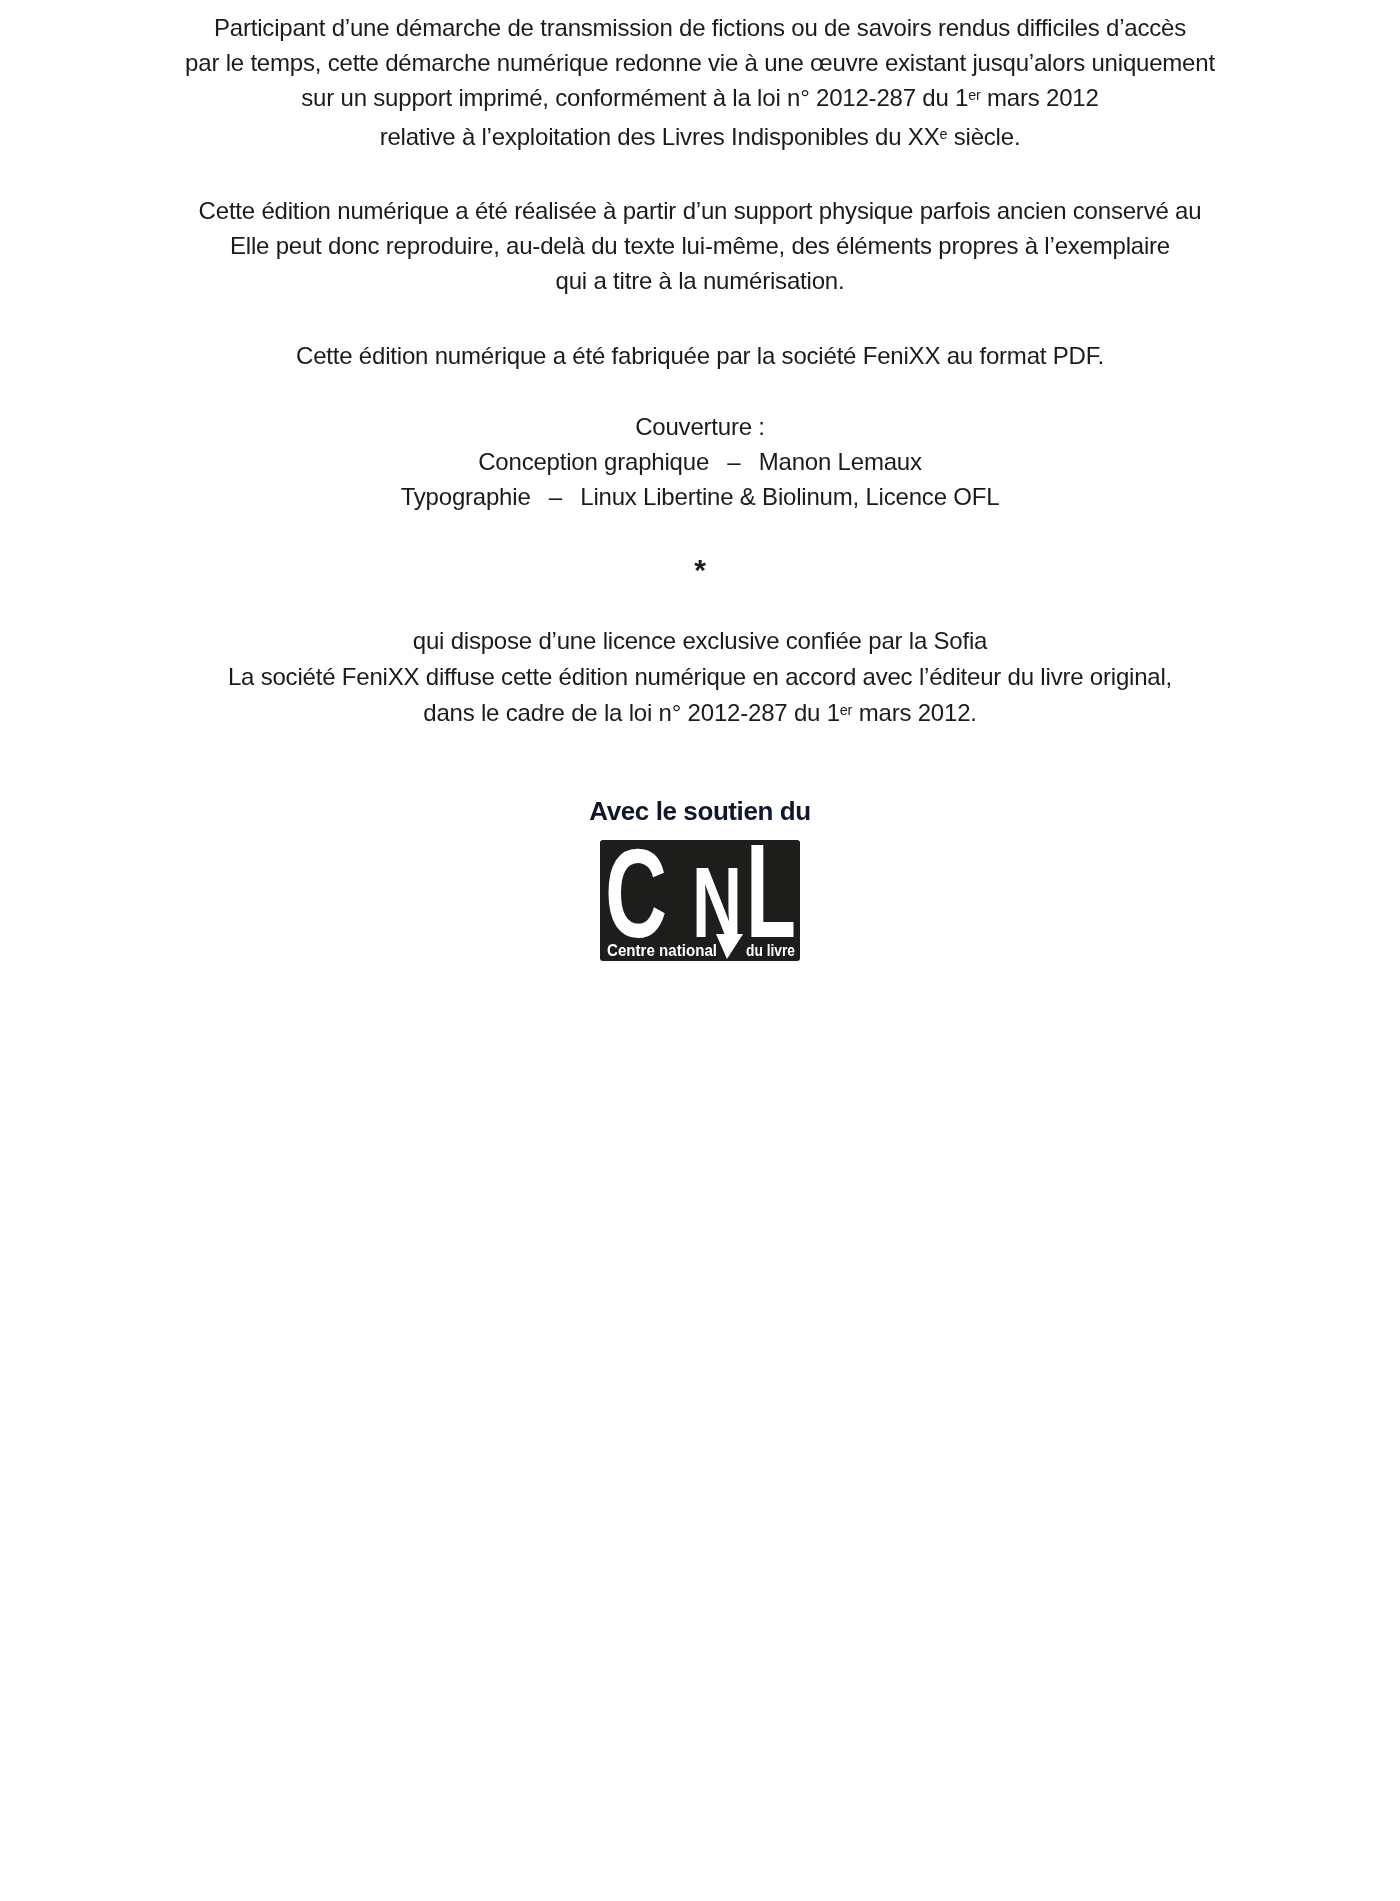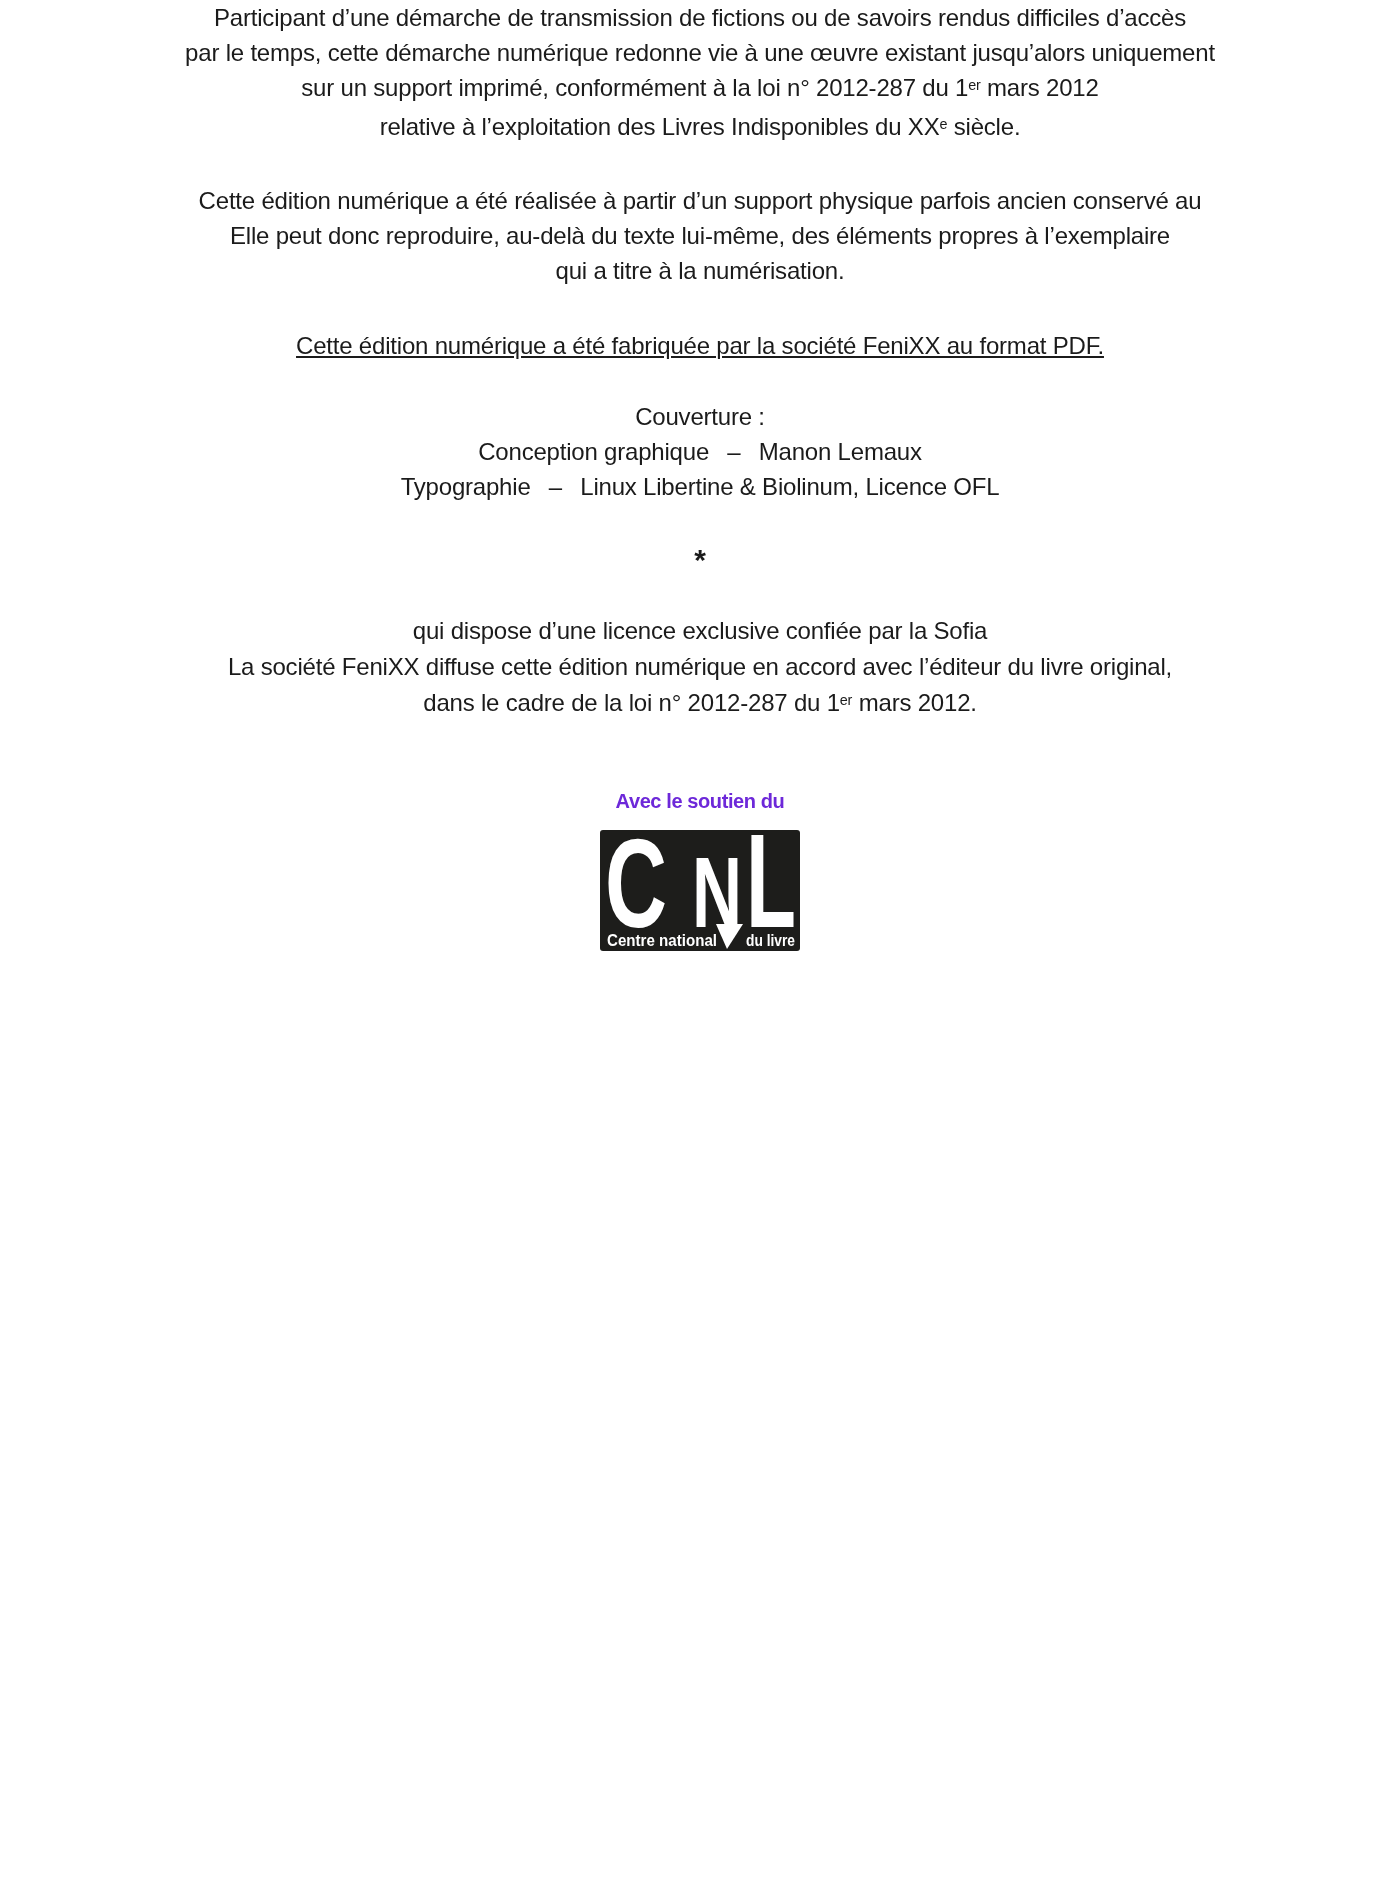--- a/index.html
+++ b/index.html
@@ -6,52 +6,53 @@
   .page {
     width: 1400px;
     height: 1901px;
     background: #ffffff;
     font-family: "Liberation Sans", sans-serif;
     color: #1b1b1b;
     overflow: hidden;
   }
   .content {
     text-align: center;
+    margin-top: 10px;
   }
   .block {
     font-size: 24px;
     line-height: 35px;
     letter-spacing: -0.2px;
   }
   .line { white-space: nowrap; }
   .block sup {
     font-size: 60%;
     vertical-align: baseline;
     position: relative;
     top: -0.45em;
   }
   [data-name="paragraph-transmission"] { margin-bottom: 35px; }
   [data-name="paragraph-source"]       { margin-bottom: 40px; }
-  [data-name="paragraph-fabrication"]  { margin-bottom: 36px; text-decoration: underline; }
+  [data-name="paragraph-fabrication"]  { margin-bottom: 36px; }
   [data-name="paragraph-couverture"]   { margin-bottom: 0; }
   [data-name="separator-asterisk"] {
     font-size: 30px;
     line-height: 35px;
     margin-top: 38px;
     margin-bottom: 36px;
     font-weight: bold;
   }
   [data-name="paragraph-diffusion"] { line-height: 36px; }
   [data-name="support-caption"] {
     margin-top: 61px;
-    font-size: 20px;
+    font-size: 26px;
     line-height: 32px;
     font-weight: 700;
     letter-spacing: -0.4px;
-    color: #6d28d9;
+    color: #0f172a;
   }
   .logo-wrap {
     margin-top: 13px;
     display: flex;
     justify-content: center;
   }
   .logo-wrap svg { display: block; }
   .logo-wrap text {
     font-family: "Liberation Sans", sans-serif;
     font-weight: bold;

